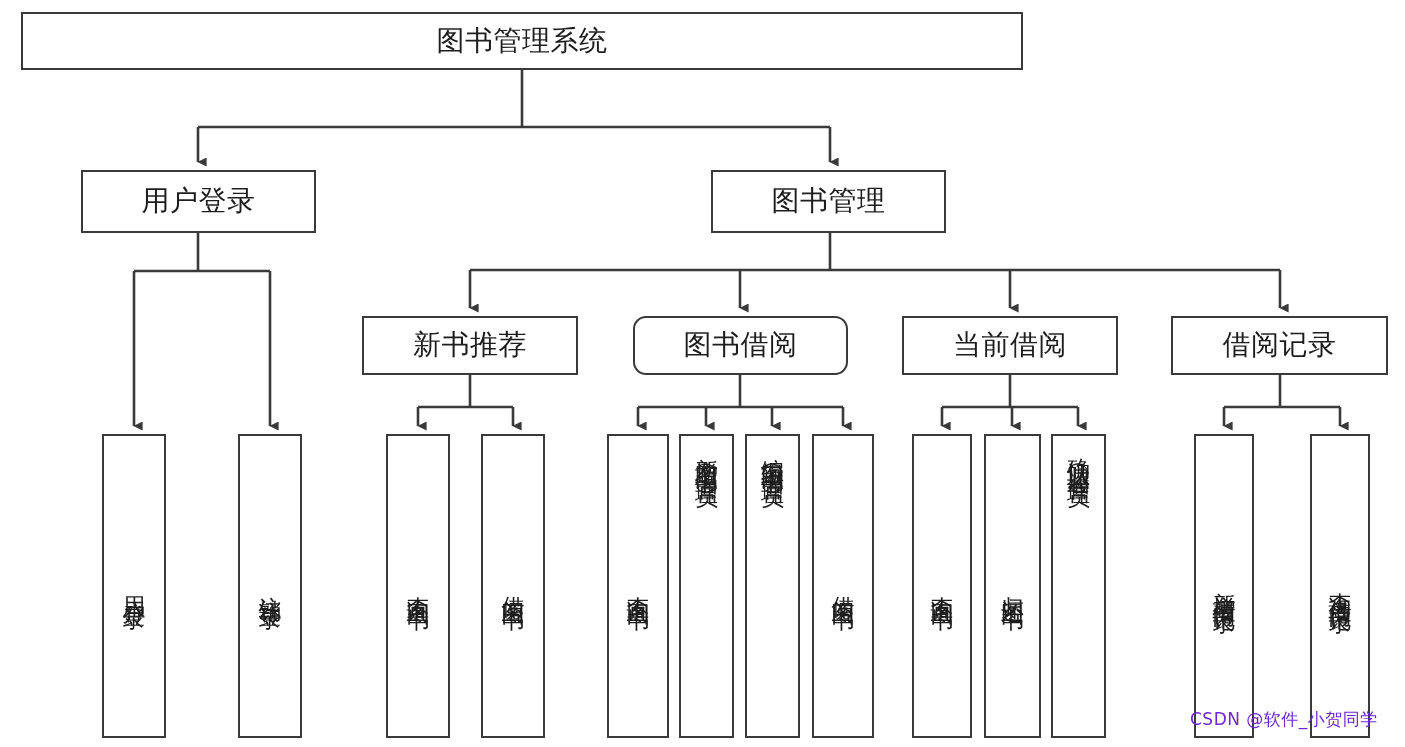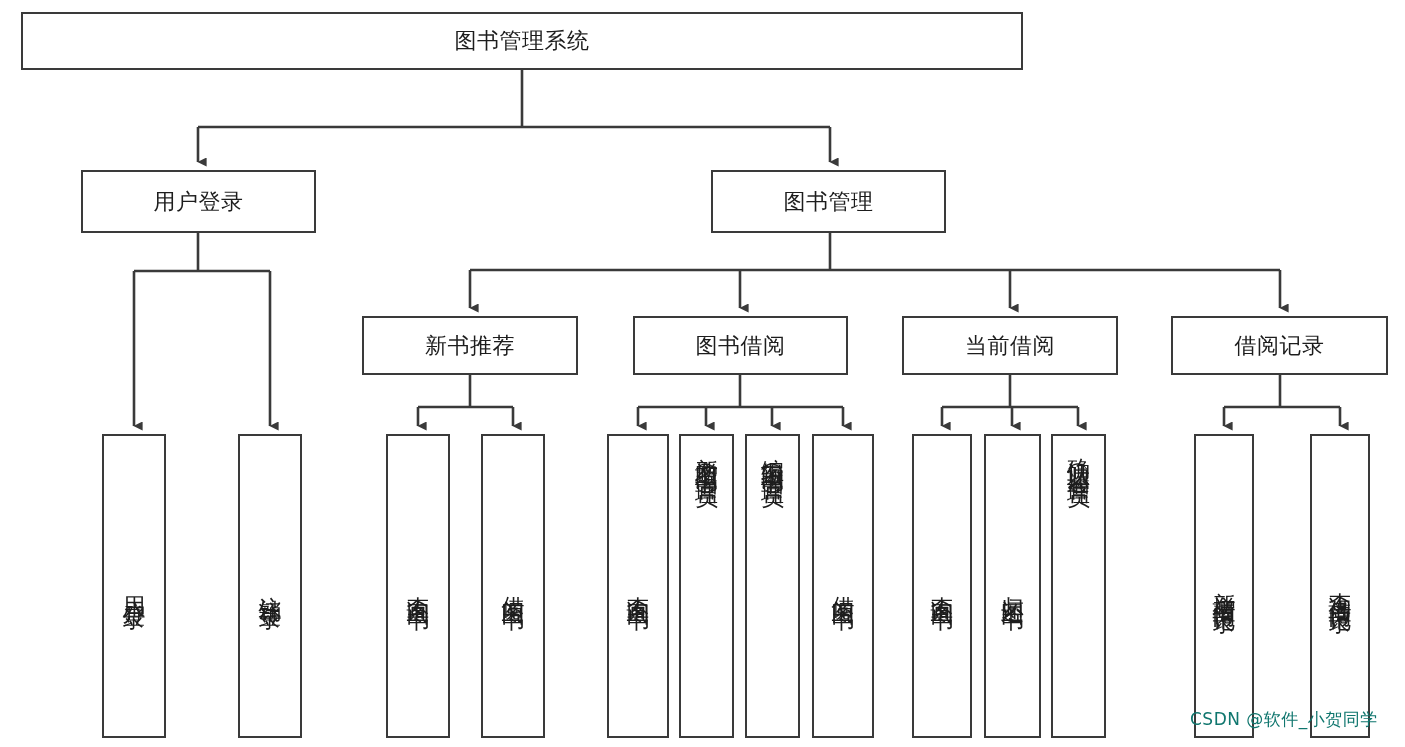--- a/index.html
+++ b/index.html
@@ -37,21 +37,21 @@
     justify-content: center;
     color: #1d1d1d;
   }
   .node .label {
     font-family: "DejaVu Sans", "Liberation Sans", sans-serif;
     letter-spacing: 0.5px;
     white-space: nowrap;
     line-height: 1.15;
   }
   .node.horizontal .label {
-    font-size: 22px;
+    font-size: 28px;
   }
   .node.vertical {
     align-items: flex-start;
     justify-content: center;
     padding-top: 4px;
   }
   .node.vertical .label {
     writing-mode: vertical-rl;
     text-orientation: upright;
     font-size: 23px;
@@ -60,21 +60,21 @@
     text-align: center;
   }
   .node.vertical.centeredv {
     align-items: center;
     padding-top: 0;
   }
   .watermark {
     position: absolute;
     font-family: "DejaVu Sans", "Liberation Sans", sans-serif;
     font-size: 17px;
-    color: #0f766e;
+    color: #6d28d9;
     white-space: nowrap;
     letter-spacing: 0.5px;
   }
 </style>
 </head>
 <body>
 
 <div id="diagram-root">
 
   <svg class="connectors" viewBox="0 0 1405 747" xmlns="http://www.w3.org/2000/svg">
@@ -134,21 +134,21 @@
   <div class="node horizontal" style="left:81px; top:170px; width:235px; height:63px;">
     <span class="label">用户登录</span>
   </div>
   <div class="node horizontal" style="left:362px; top:316px; width:216px; height:59px;">
     <span class="label">新书推荐</span>
   </div>
 
   <div class="node horizontal" style="left:711px; top:170px; width:235px; height:63px;">
     <span class="label">图书管理</span>
   </div>
-  <div class="node horizontal" style="left:633px; top:316px; width:215px; height:59px;">
+  <div class="node horizontal" style="left:633px; top:316px; width:215px; height:59px;border-radius:13px;">
     <span class="label">图书借阅</span>
   </div>
   <div class="node horizontal" style="left:902px; top:316px; width:216px; height:59px;">
     <span class="label">当前借阅</span>
   </div>
   <div class="node horizontal" style="left:1171px; top:316px; width:217px; height:59px;">
     <span class="label">借阅记录</span>
   </div>
 
   <div class="node vertical centeredv" style="left:102px; top:434px; width:64px; height:304px;">

